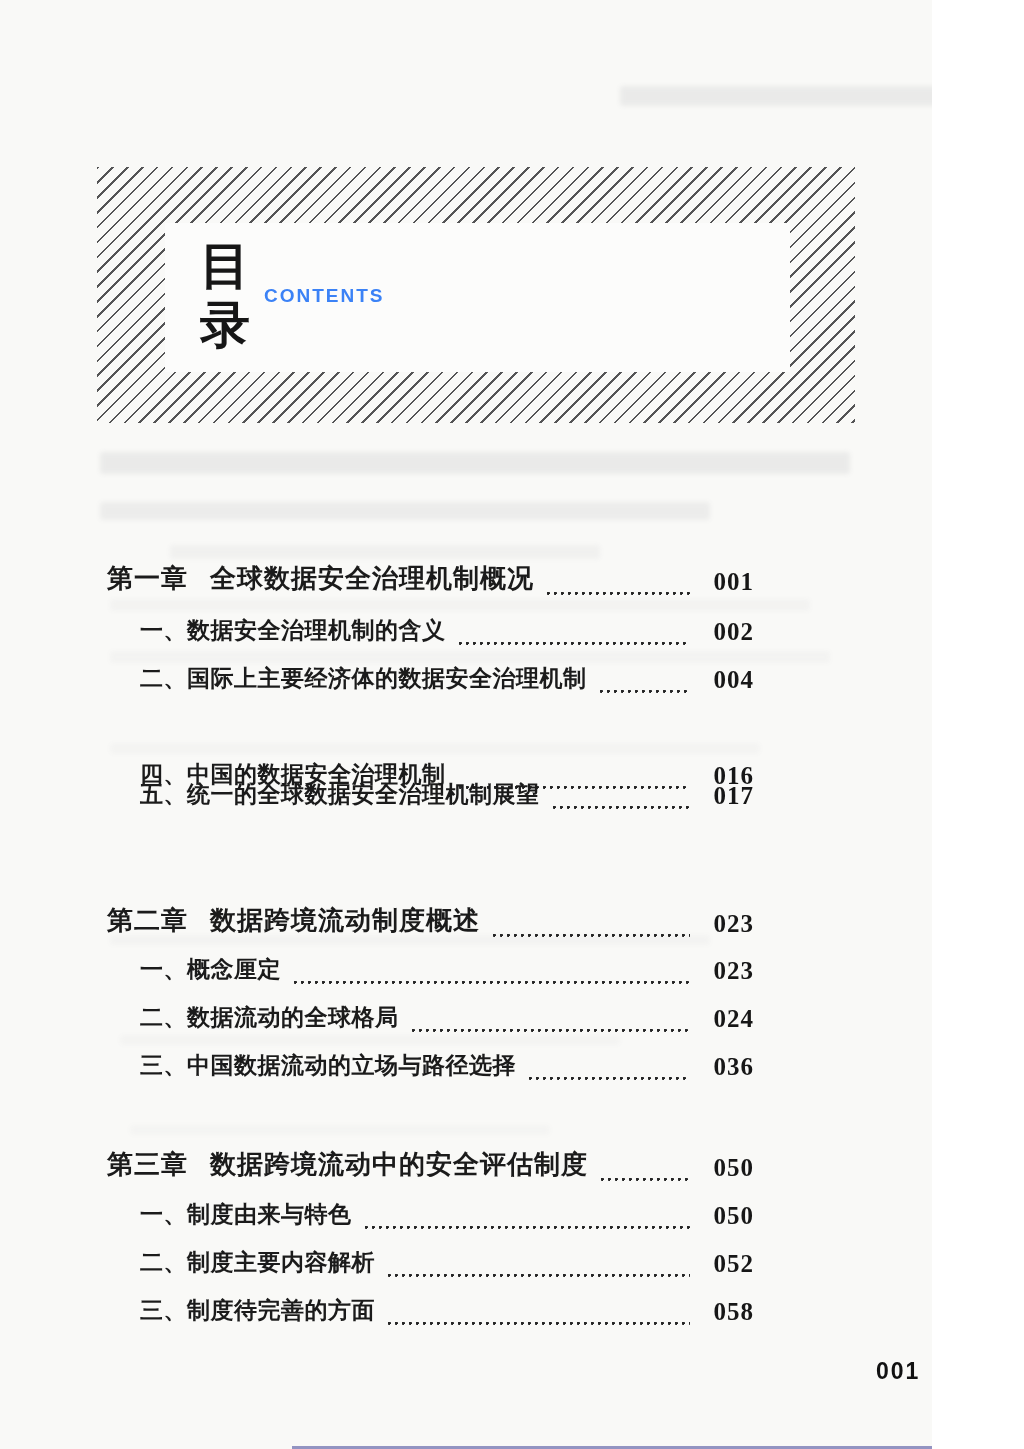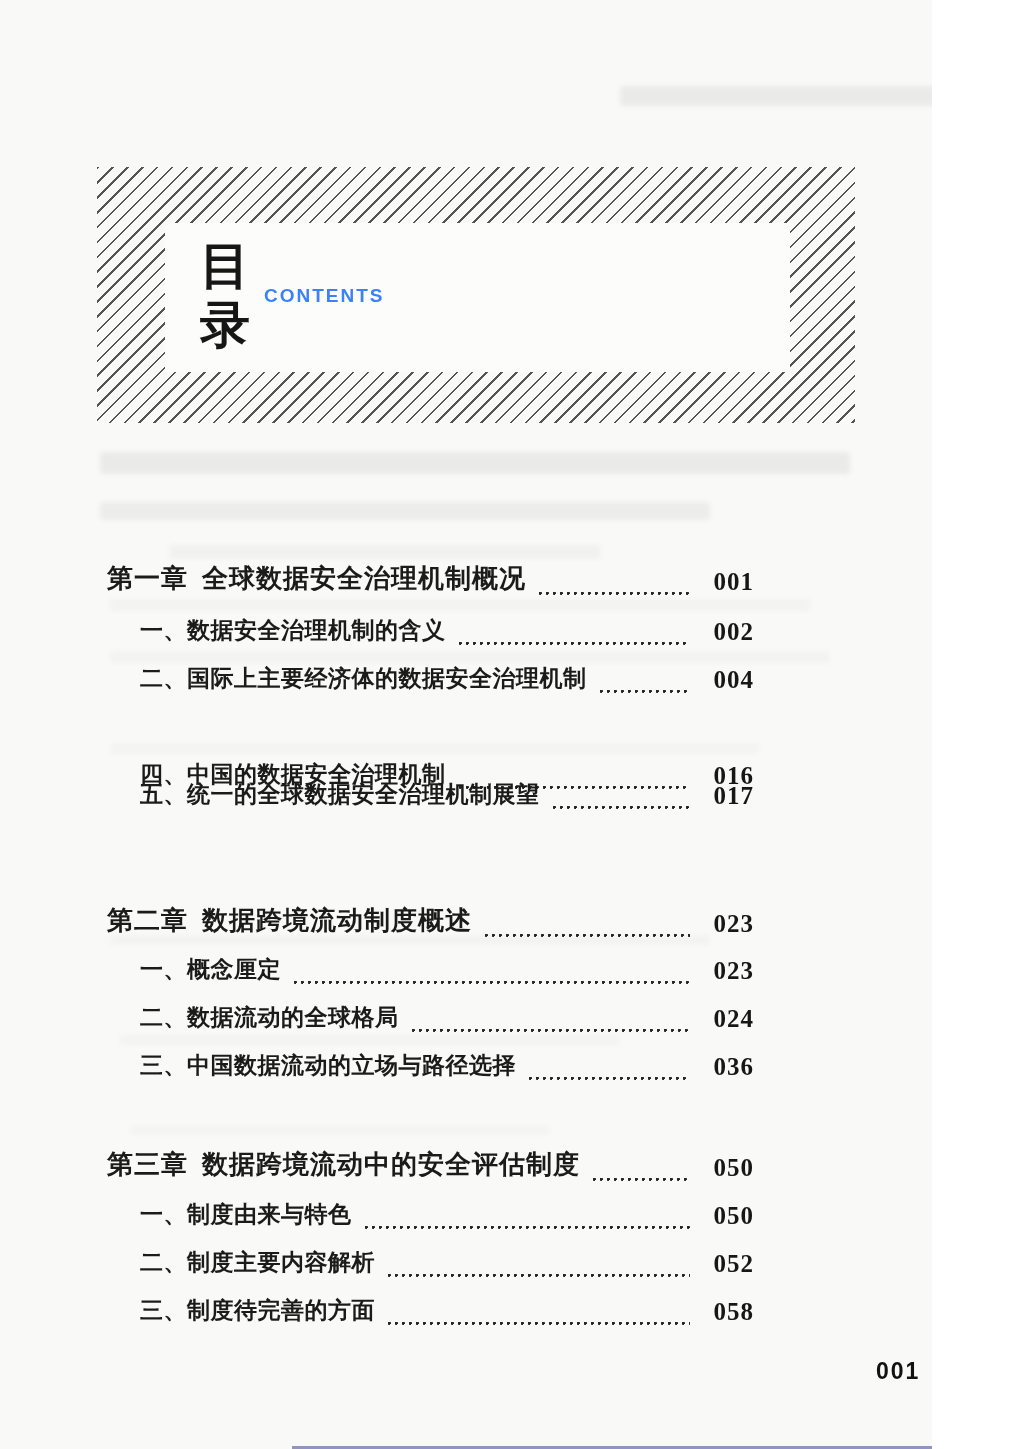--- a/index.html
+++ b/index.html
@@ -35,21 +35,21 @@
     margin:48px 0 4px 14px;
     font-size:19px;letter-spacing:2px;font-weight:600;color:#3b82f6;
   }
   
   .row{
     position:absolute;left:107px;right:178px;height:32px;
     display:flex;align-items:flex-end;white-space:nowrap;
   }
   .row.sub{left:140px;}
   .ch-label{font-size:26px;font-weight:700;letter-spacing:1px;}
-  .ch-title{font-size:26px;font-weight:700;letter-spacing:1px;margin-left:14px;}
+  .ch-title{font-size:26px;font-weight:700;letter-spacing:1px;margin-left:22px;}
   .sub-title{font-size:23px;font-weight:600;letter-spacing:0.5px;}
   .leader{
     flex:1;height:5px;margin:6px 14px 0 12px;
     background-image:radial-gradient(circle at 2.2px 2.2px, #262626 1.45px, rgba(0,0,0,0) 1.6px);
     background-size:7px 5px;background-repeat:repeat-x;background-position:left center;
   }
   .pagenum{
     font-family:"Liberation Serif", serif;
     font-size:25px;font-weight:600;color:#171717;
     min-width:50px;text-align:right;letter-spacing:1px;

